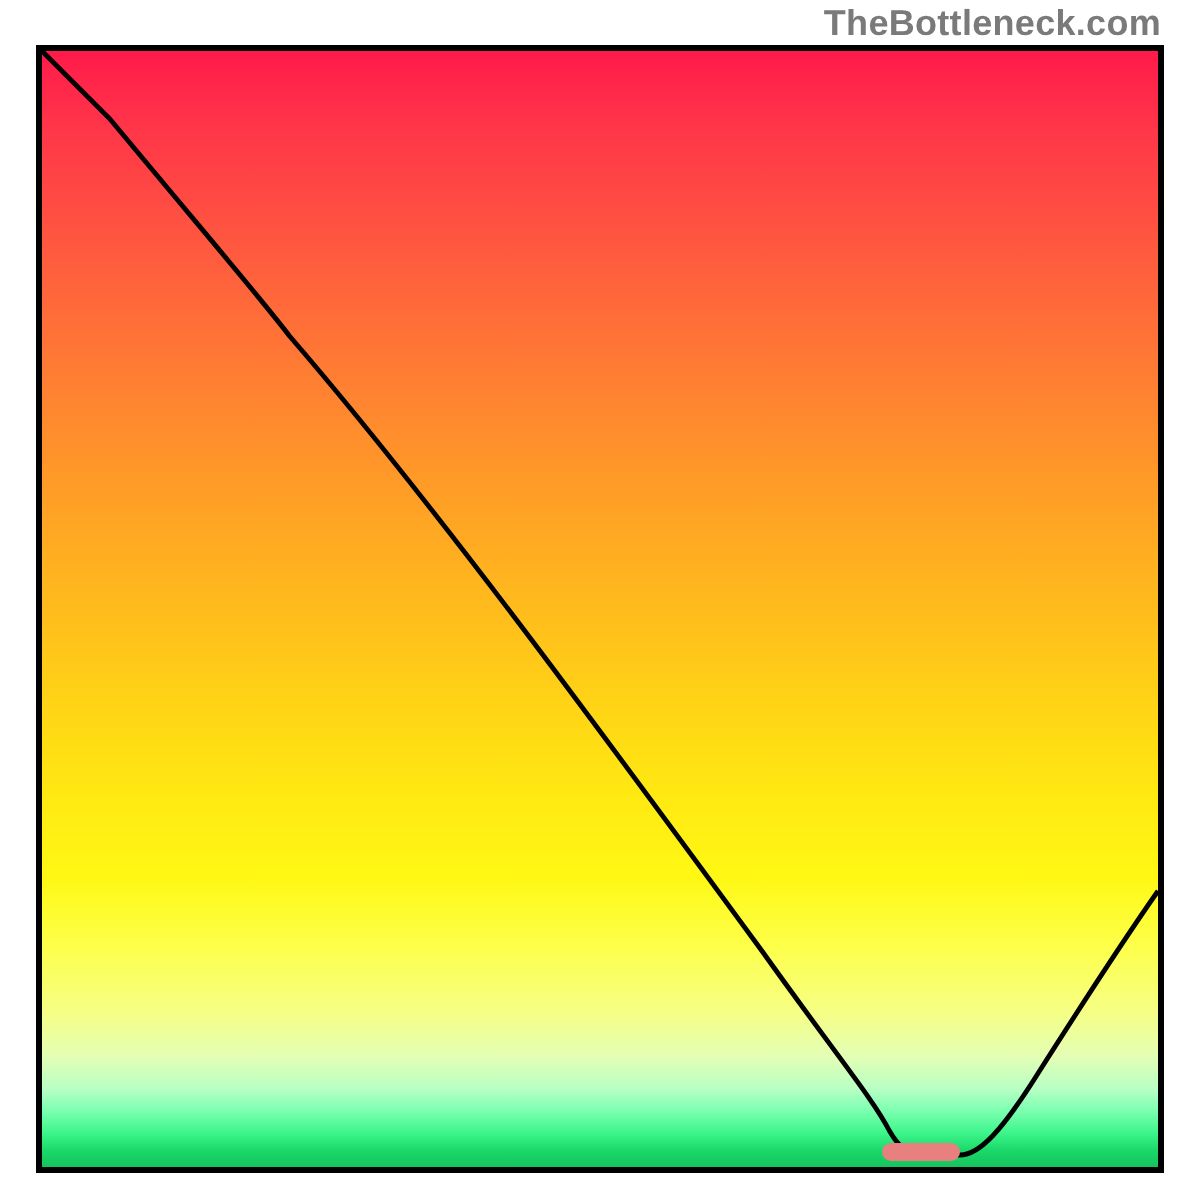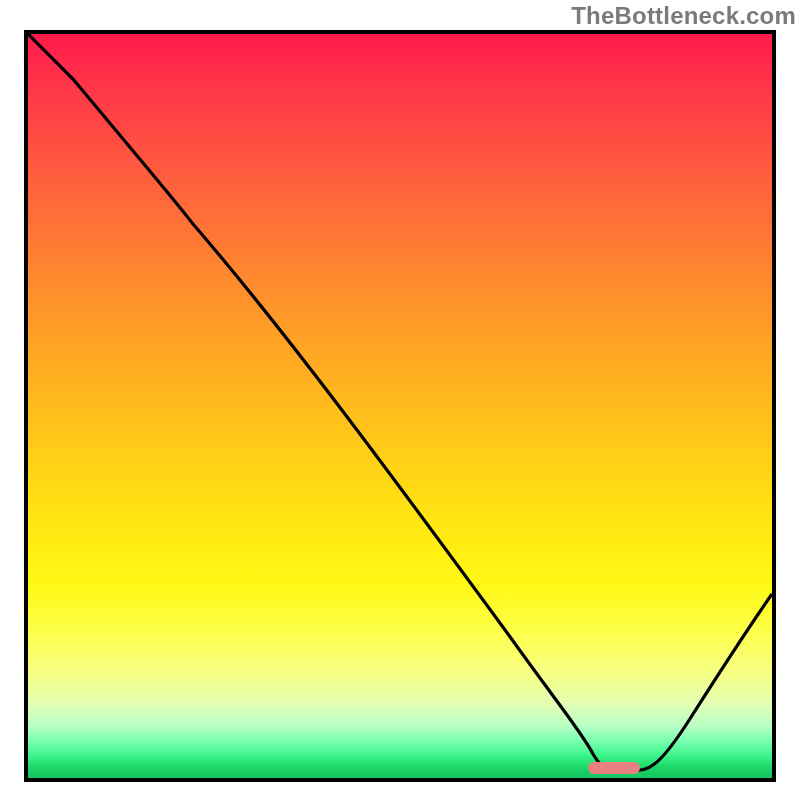--- a/index.html
+++ b/index.html
@@ -12,21 +12,21 @@
     overflow: hidden;
   }
   .frame {
     position: relative;
     width: 800px;
     height: 800px;
   }
   .watermark {
     position: absolute;
     top: 2px;
-    right: 4px;
+    right: 26px;
     font-size: 24px;
     font-weight: 600;
     color: #7a7a7a;
     letter-spacing: 0.2px;
   }
   .plot-box {
     position: absolute;
     top: 30px;
     left: 24px;
     width: 752px;

